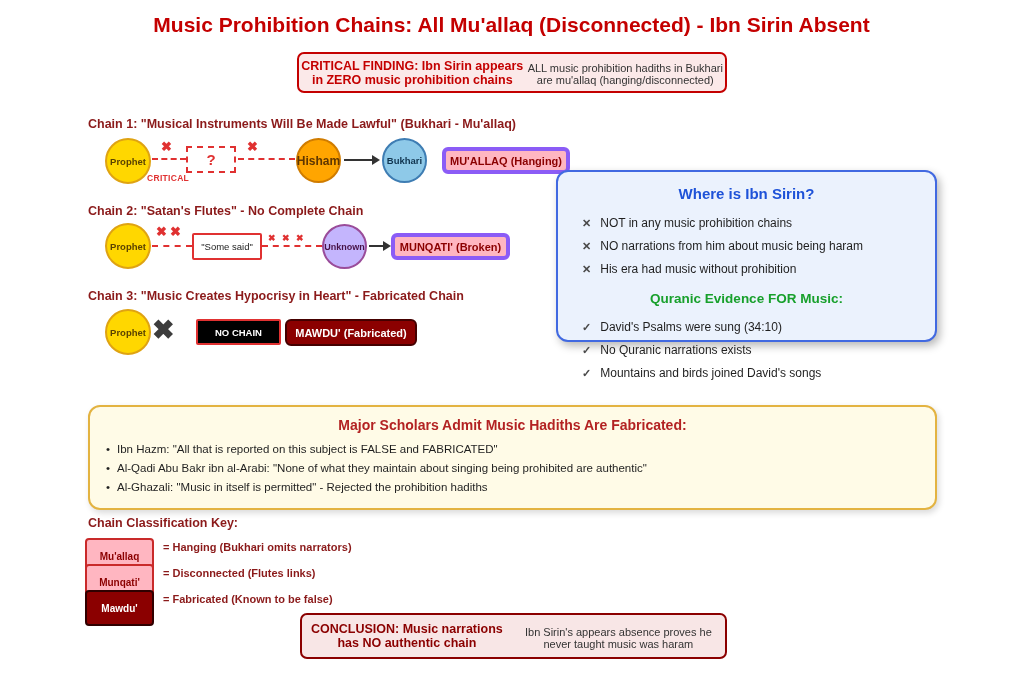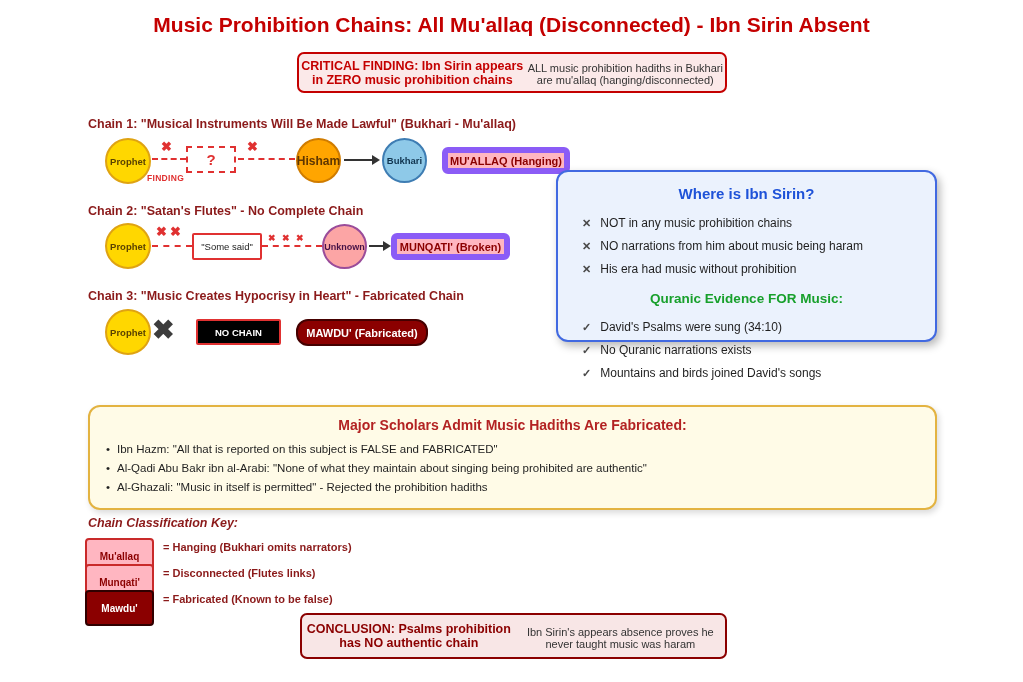--- a/index.html
+++ b/index.html
@@ -22,21 +22,21 @@
   .conclusion { left: 300px; top: 613px; width: 427px; height: 46px; border: 2.5px solid #8B0000; background: #F8E6E6; }
   .conclusion .l1 { font-size: 12.5px; font-weight: bold; color: #8B0000; }
   .conclusion .l2 { font-size: 11px; color: #333; margin-top: 3px; }
 
   .chain-heading { position: absolute; left: 88px; font-size: 12.5px; font-weight: bold; color: #8B1A1A; }
 
   .circle { position: absolute; border-radius: 50%; display: flex; align-items: center; justify-content: center; font-weight: bold; text-align: center; }
   .prophet { width: 46px; height: 46px; background: #FFD700; border: 2px solid #DFA312; font-size: 9.5px; color: #5B4300; }
   .hisham  { width: 45px; height: 45px; background: #FFA500; border: 2px solid #D07C00; font-size: 12px; color: #5E3600; }
   .bukhari { width: 45px; height: 45px; background: #8EC9E8; border: 2px solid #3E7DB3; font-size: 9.5px; color: #10344F; }
-  .unknown { width: 45px; height: 45px; background: #fca5a5; border: 2px solid #9A4C9A; font-size: 9px;  color: #471247; }
+  .unknown { width: 45px; height: 45px; background: #c4b5fd; border: 2px solid #9A4C9A; font-size: 9px;  color: #471247; }
 
   .rdash { position: absolute; border-top: 2.5px dashed #E03131; }
   .xmark { position: absolute; color: #E03131; font-size: 13px; font-weight: bold; line-height: 1; }
   .xtiny { font-size: 9px; }
   .bigx  { position: absolute; color: #3D3D3D; font-size: 27px; font-weight: bold; line-height: 1; }
 
   .qbox {
     position: absolute; left: 186px; top: 146px; width: 50px; height: 27px; background: #fff;
     border: 2px dashed #E03131; display: flex; align-items: center; justify-content: center;
     color: #E03131; font-size: 15px; font-weight: bold;
@@ -47,21 +47,21 @@
     position: absolute; background: #fff; border: 2px solid #E03131; border-radius: 2px;
     display: flex; align-items: center; justify-content: center; font-size: 9.5px; color: #222;
   }
   .blackbox {
     position: absolute; background: #000; border: 2px solid #E03131; border-radius: 2px;
     display: flex; align-items: center; justify-content: center;
     color: #fff; font-weight: bold; font-size: 9.5px;
   }
 
   .badge { position: absolute; display: flex; align-items: center; justify-content: center; font-weight: bold; border-radius: 6px; }
-  .badge.pink    { background: #FFB6C1; border: 6px solid #8b5cf6; color: #8B0000; font-size: 11px; }
+  .badge.pink    { background: #FFB6C1; border: 4px solid #8b5cf6; color: #8B0000; font-size: 11px; }
   .badge.darkred { background: #8B0000; border: 2px solid #450000; color: #ffffff; font-size: 11px; }
 
   .arrow { position: absolute; height: 2px; background: #333; }
   .arrow::after {
     content: ""; position: absolute; right: -7px; top: -4px; width: 0; height: 0;
     border-left: 8px solid #333; border-top: 5px solid transparent; border-bottom: 5px solid transparent;
   }
 
   .panel {
     position: absolute; left: 556px; top: 170px; width: 381px; height: 172px;
@@ -77,21 +77,21 @@
   .scholars {
     position: absolute; left: 88px; top: 405px; width: 849px; height: 105px;
     background: #FFFBE7; border: 2.5px solid #E3B341; border-radius: 12px;
     box-shadow: 2px 3px 6px rgba(0,0,0,0.15);
   }
   .scholars-title { text-align: center; margin-top: 10px; font-size: 14px; font-weight: bold; color: #B32222; }
   .srow { display: flex; gap: 7px; margin: 7px 0 0 16px; font-size: 11.5px; color: #1F1F1F; }
   .srow.first { margin-top: 10px; }
   .sbullet { color: #1F1F1F; }
 
-  .key-heading { position: absolute; left: 88px; top: 516px; font-size: 12.5px; font-weight: bold; color: #8B1A1A; font-style: italic; }
+  .key-heading { position: absolute; left: 88px; top: 516px; font-size: 12.5px; font-weight: bold; color: #8B1A1A; }
   .keybadge {
     position: absolute; left: 85px; width: 69px; height: 36px; border-radius: 4px;
     display: flex; align-items: center; justify-content: center; font-size: 10px; font-weight: bold;
   }
   .keybadge.pink    { background: #FFB6C1; border: 2px solid #C92A2A; color: #8B0000; }
   .keybadge.darkred { background: #8B0000; border: 2px solid #300000; color: #fff; }
   .keydesc { position: absolute; left: 163px; font-size: 11px; font-weight: bold; color: #8B1A1A; }
 </style>
 </head>
 <body>
@@ -108,21 +108,21 @@
   <div class="chain-heading" style="top:117px;">Chain 1: "Musical Instruments Will Be Made Lawful" (Bukhari - Mu'allaq)</div>
 
   <div class="circle prophet" style="left:105px; top:138px;">
     <span>Prophet</span>
   </div>
   <div class="rdash" style="left:152px; top:158px; width:34px;"></div>
   <span class="xmark" style="left:161px; top:140px;">✖</span>
   <div class="qbox">
     <span>?</span>
   </div>
-  <div class="missing-label">FINDING</div>
+  <div class="missing-label">CRITICAL</div>
   <span class="xmark" style="left:247px; top:140px;">✖</span>
   <div class="rdash" style="left:238px; top:158px; width:57px;"></div>
   <div class="circle hisham" style="left:296px; top:138px;">
     <span>Hisham</span>
   </div>
   <div class="arrow" style="left:344px; top:159px; width:29px;"></div>
   <div class="circle bukhari" style="left:382px; top:138px;">
     <span>Bukhari</span>
   </div>
   <div class="badge pink" style="left:442px; top:147px; width:128px; height:27px;">MU'ALLAQ (Hanging)</div>
@@ -150,21 +150,21 @@
 
   <div class="chain-heading" style="top:289px;">Chain 3: "Music Creates Hypocrisy in Heart" - Fabricated Chain</div>
 
   <div class="circle prophet" style="left:105px; top:309px;">
     <span>Prophet</span>
   </div>
   <span class="bigx" style="left:152px; top:317px;">✖</span>
   <div class="blackbox" style="left:196px; top:319px; width:85px; height:26px;">
     <span>NO CHAIN</span>
   </div>
-  <div class="badge darkred" style="left:296px; top:319px; width:132px; height:27px;border-radius:12px;">MAWDU' (Fabricated)</div>
+  <div class="badge darkred" style="left:285px; top:319px; width:132px; height:27px;">MAWDU' (Fabricated)</div>
 
   <div class="panel">
     <div class="panel-title">Where is Ibn Sirin?</div>
 
     <div class="prow first">
       <span class="pmark">✕</span>
       <span>NOT in any music prohibition chains</span>
     </div>
     <div class="prow">
       <span class="pmark">✕</span>
@@ -212,17 +212,17 @@
   <div class="keybadge pink" style="top:538px;">Mu'allaq</div>
   <div class="keydesc" style="top:541px;">= Hanging (Bukhari omits narrators)</div>
 
   <div class="keybadge pink" style="top:564px;">Munqati'</div>
   <div class="keydesc" style="top:567px;">= Disconnected (Flutes links)</div>
 
   <div class="keybadge darkred" style="top:590px;">Mawdu'</div>
   <div class="keydesc" style="top:593px;">= Fabricated (Known to be false)</div>
 
   <div class="alert conclusion">
-    <div class="l1">CONCLUSION: Psalms prohibition has NO authentic chain</div>
+    <div class="l1">CONCLUSION: Music narrations has NO authentic chain</div>
     <div class="l2">Ibn Sirin's appears absence proves he never taught music was haram</div>
   </div>
 
 </div>
 
 </body></html>

